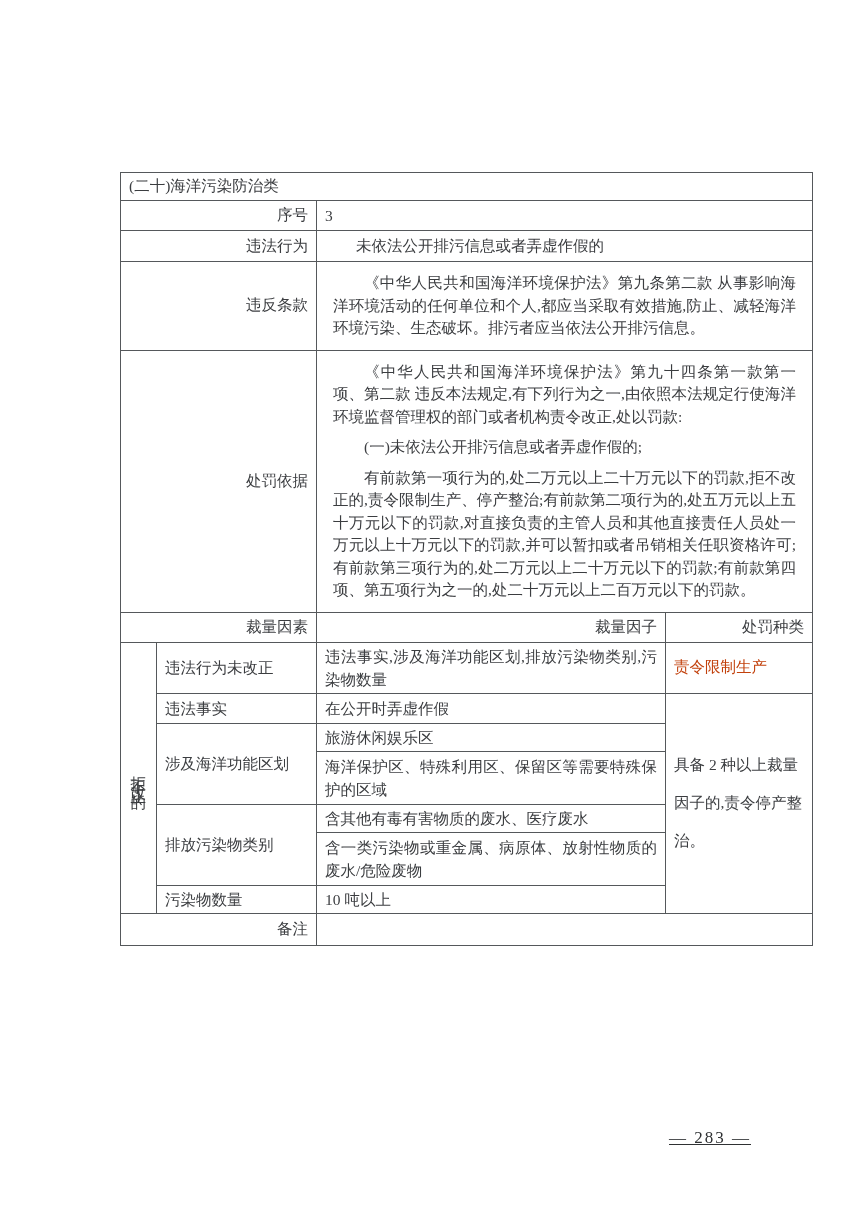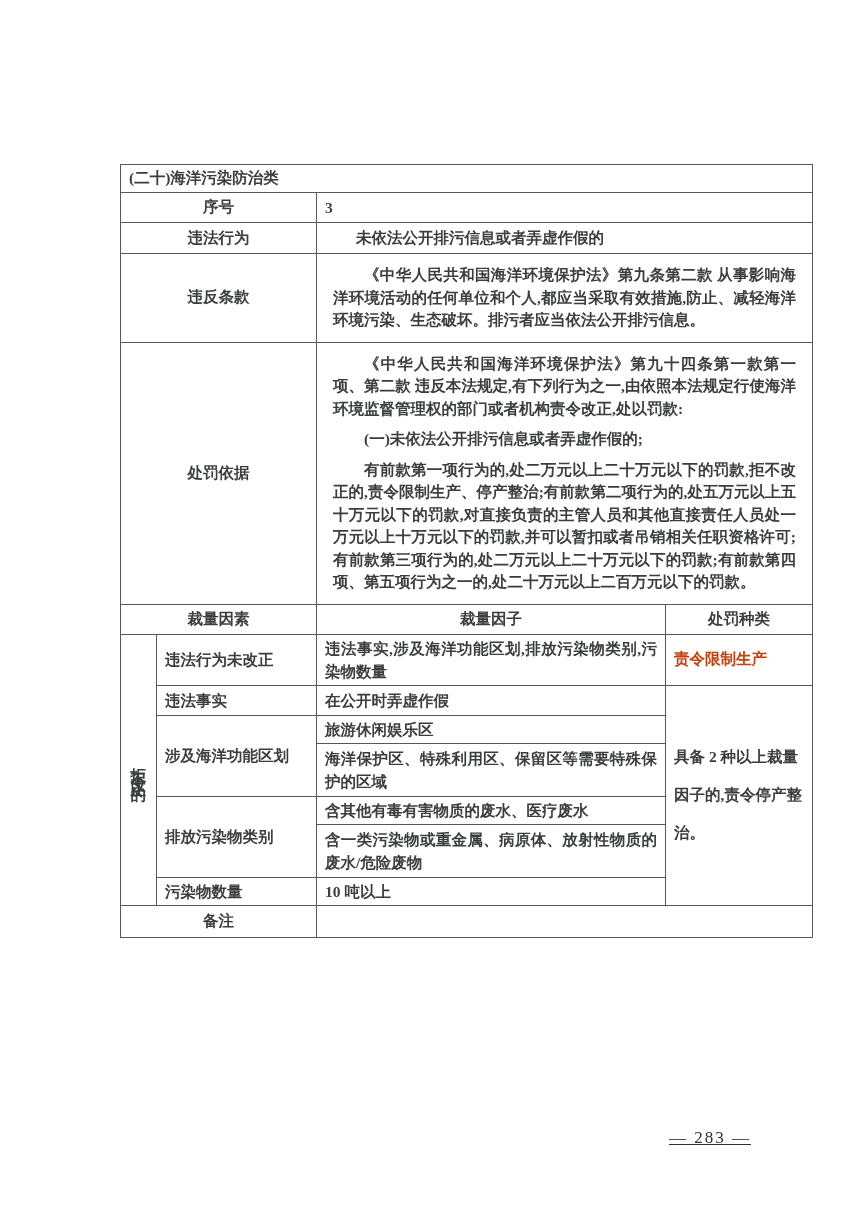--- a/index.html
+++ b/index.html
@@ -10,37 +10,36 @@
   body {
     width: 868px;
     height: 1227px;
     position: relative;
     font-family: "Liberation Serif", "DejaVu Serif", serif;
     color: #3b3d40;
   }
   .doc-table {
     position: absolute;
     left: 120px;
-    top: 164px;
+    top: 172px;
     width: 692px;
     border-collapse: collapse;
     table-layout: fixed;
     font-size: 15.5px;
     color: #3b3d40;
-    font-weight: bold;
   }
   .doc-table td {
     border: 1px solid #55585b;
     padding: 2px 8px;
     vertical-align: middle;
     overflow: hidden;
     word-break: break-all;
   }
   .label-cell {
-    text-align: center;
+    text-align: right;
     vertical-align: middle;
   }
   .para-cell {
     text-align: justify;
     line-height: 22.5px;
     padding: 2px 9px;
   }
   .para-cell p {
     margin: 8px;
     text-indent: 2em;

